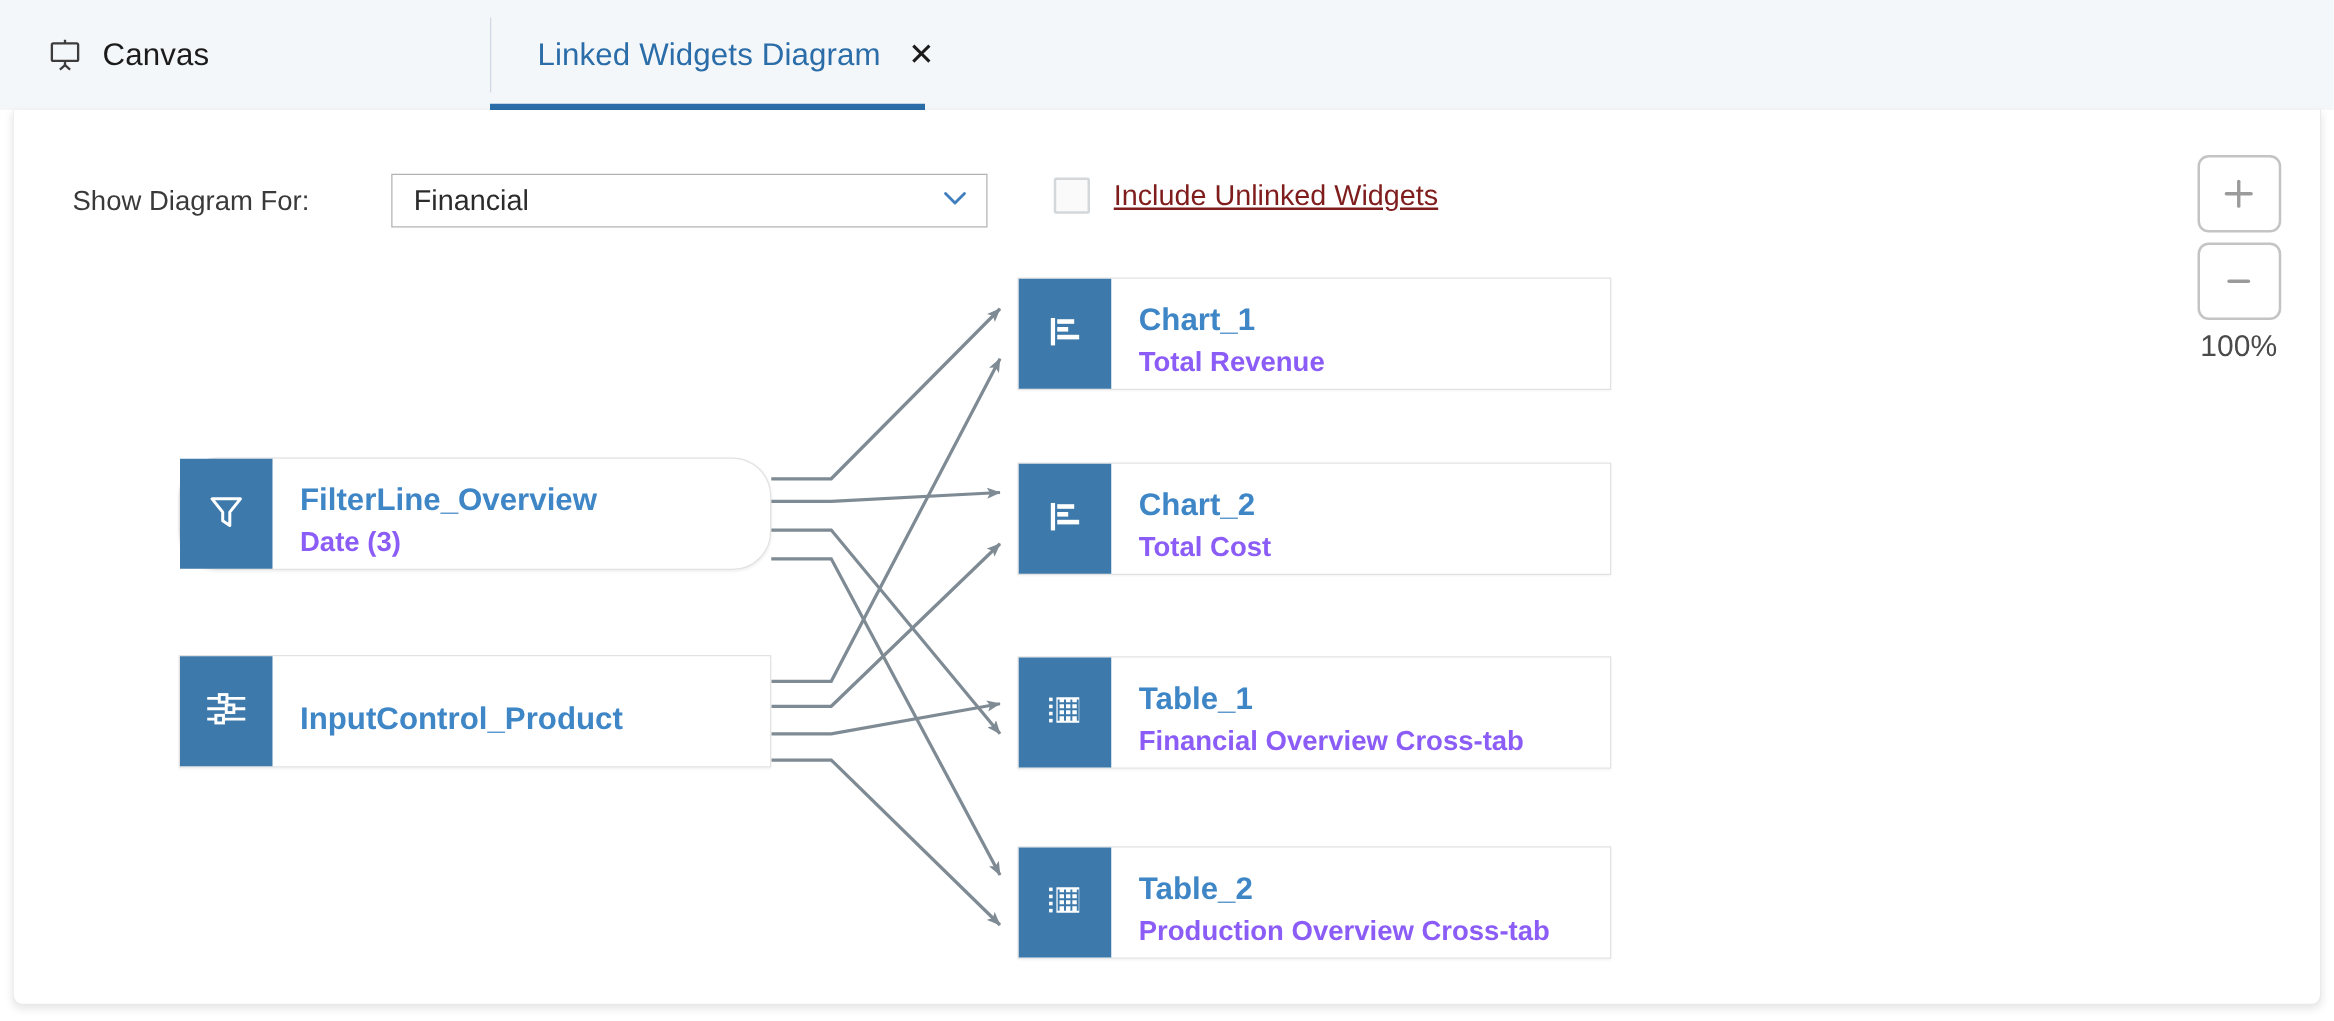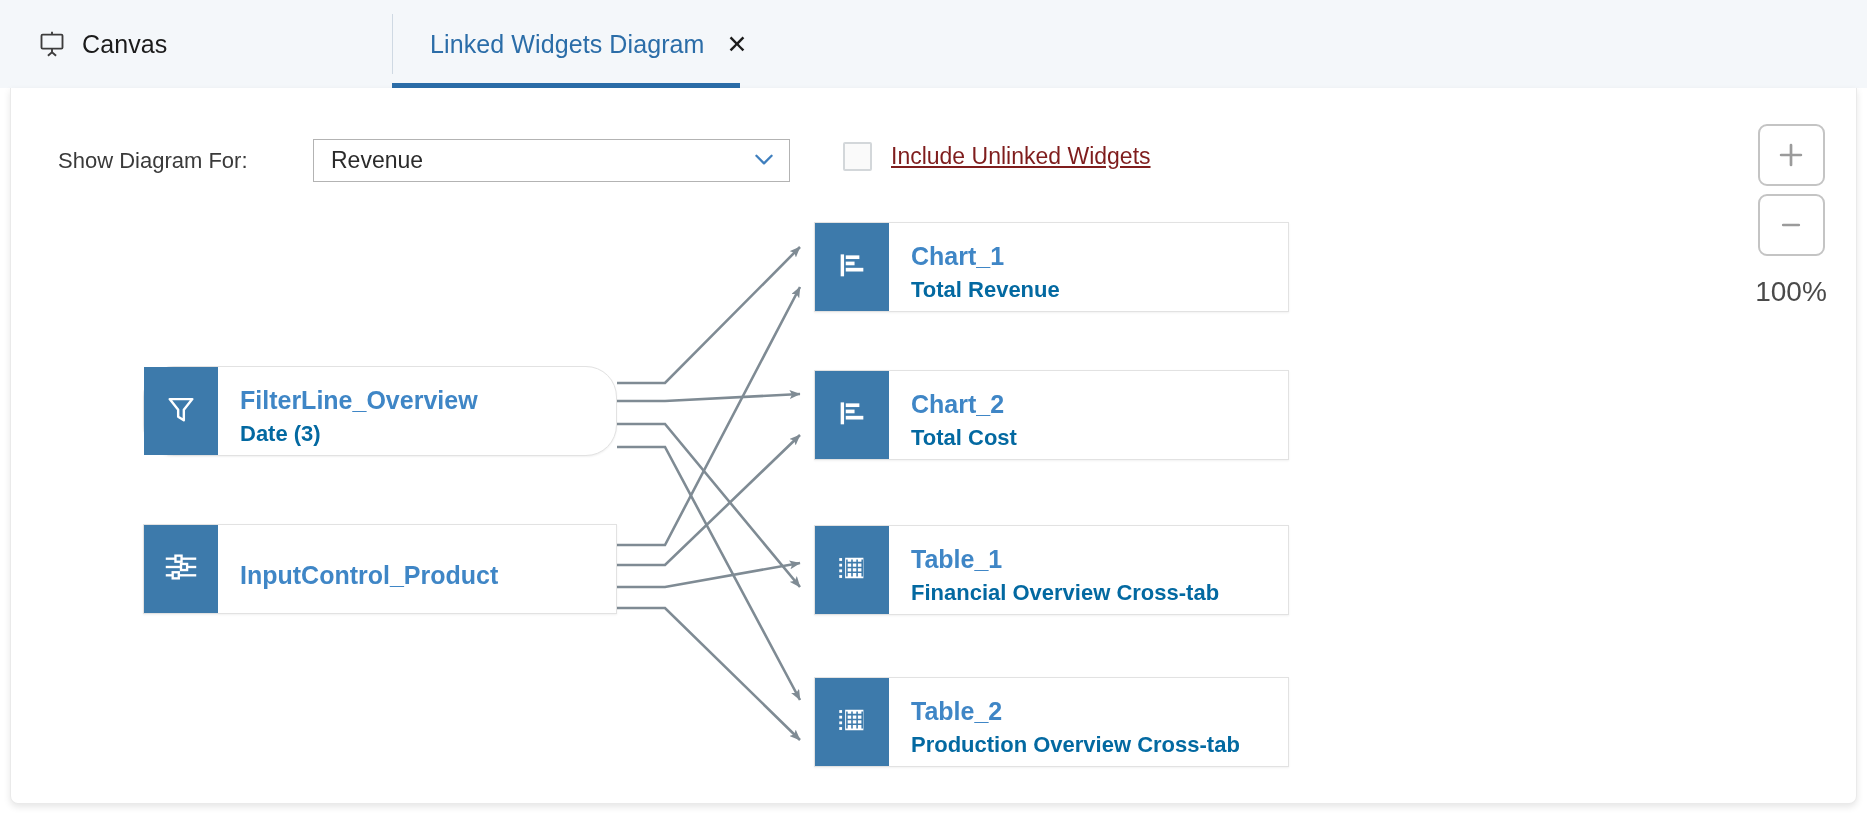--- a/index.html
+++ b/index.html
@@ -143,23 +143,23 @@
     border-radius: 9px;
     background: #ffffff;
     display: flex;
     align-items: center;
     justify-content: center;
     cursor: pointer;
     margin-bottom: 8px;
   }
   .zoom-btn svg { display: block; }
   .zoom-level {
-    font-size: 28px;
+    font-size: 24px;
     color: #4a4a4a;
-    margin-top: 12px;
+    margin-top: 0;
     white-space: nowrap;
   }
 
   
   .diagram {
     position: absolute;
     left: 0; top: 0;
     width: 1867px; height: 817px;
     pointer-events: none;
   }
@@ -191,21 +191,21 @@
     font-weight: bold;
   }
   .node-title {
     font-size: 25px;
     color: #3f86c6;
     line-height: 1.2;
     white-space: nowrap;
   }
   .node-sub {
     font-size: 22px;
-    color: #0369a1;
+    color: #8b5cf6;
     line-height: 1.35;
     margin-top: 4px;
     white-space: nowrap;
   }
 </style>
 </head>
 <body>
 
 <div id="app">
 
@@ -232,21 +232,21 @@
     </div>
 
     <div class="tab-underline"></div>
   </div>
 
   <div class="panel"></div>
 
   <div class="ctrl-label">Show Diagram For:</div>
 
   <div class="ctrl-select">
-    <span class="sel-value">Revenue</span>
+    <span class="sel-value">Financial</span>
     <span>
       <svg class="chev" viewBox="0 0 24 24" fill="none" stroke="#3f7fbe" stroke-width="2.1" stroke-linecap="round" stroke-linejoin="round">
         <polyline points="5,9 12,16 19,9"></polyline>
       </svg>
     </span>
   </div>
 
   <div class="chk-wrap">
     <span class="chk-box"></span>
     <span class="chk-text">Include Unlinked Widgets</span>

